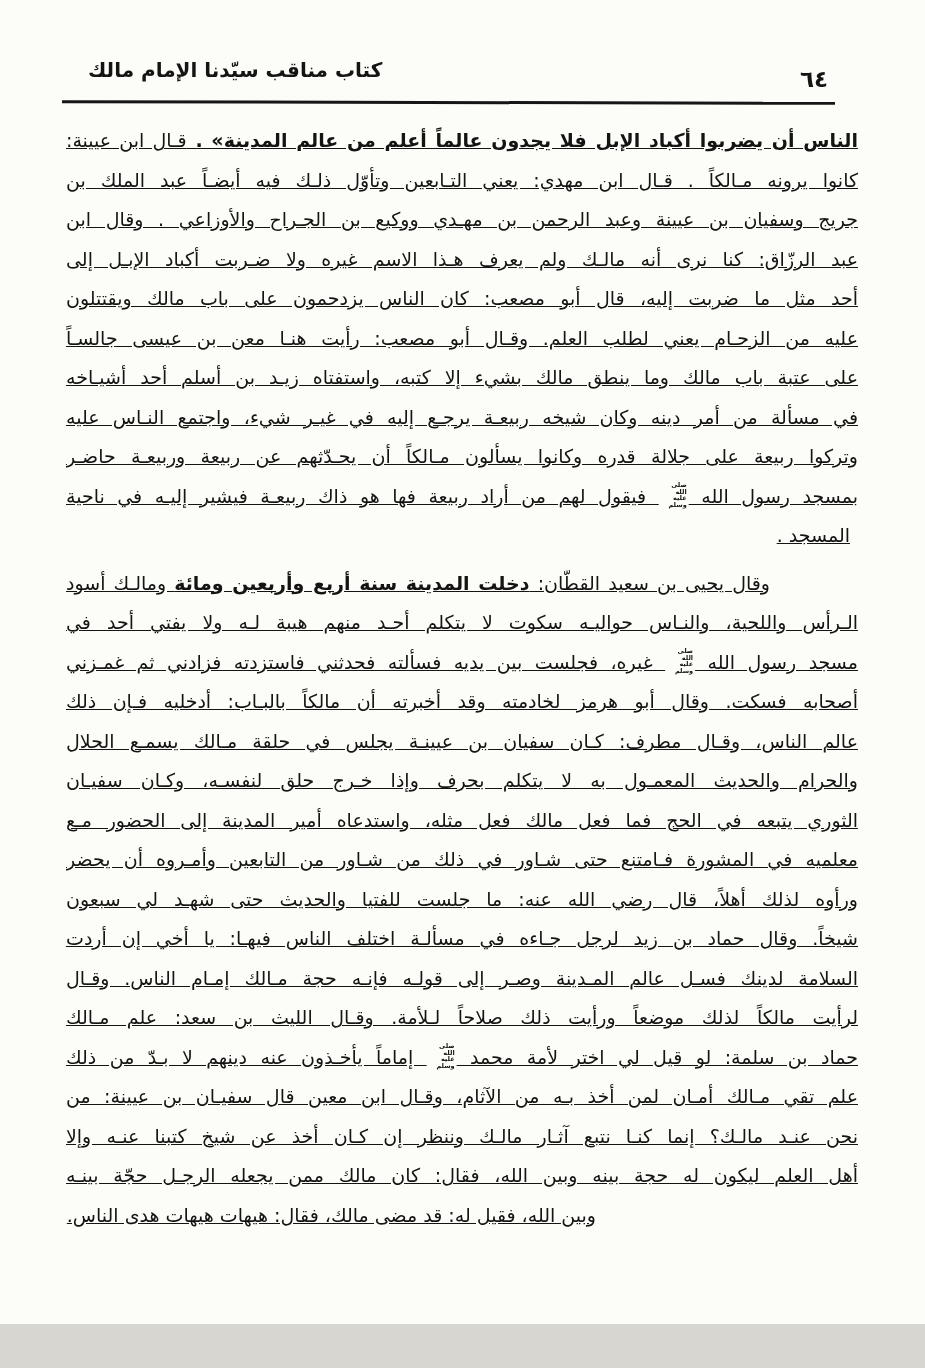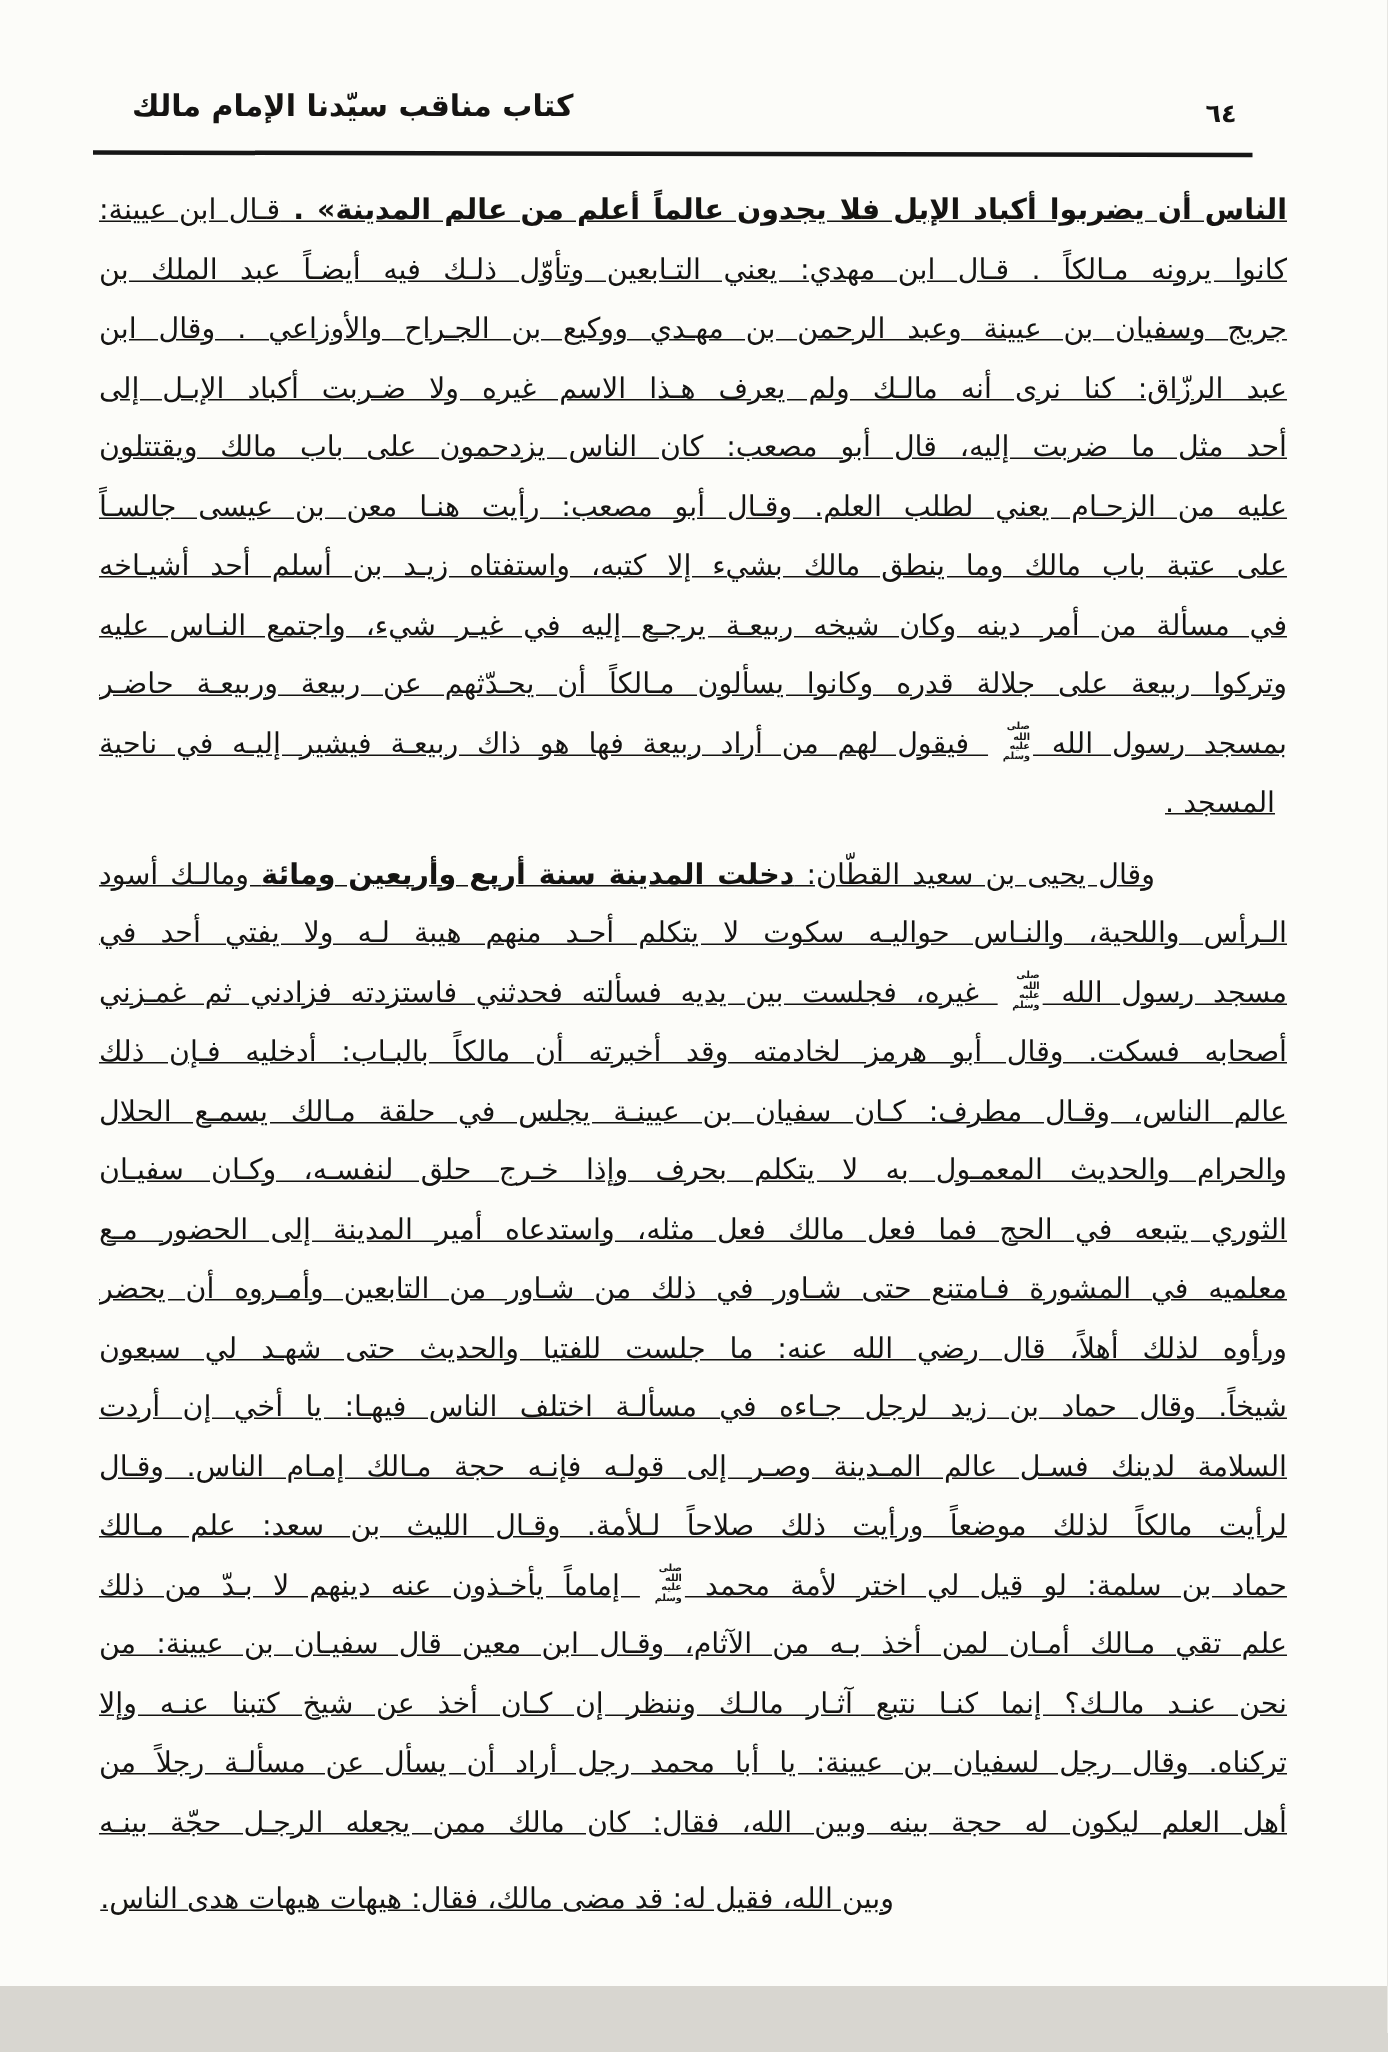--- a/index.html
+++ b/index.html
@@ -7,21 +7,21 @@
     position:relative;width:925px;height:1324px;margin:0 auto;
     background:#fcfcf9;color:#151412;overflow:hidden;
     font-family:"DejaVu Sans",sans-serif;direction:rtl;
   }
   .book-title{
     position:absolute;left:88px;top:58px;margin:0;
     font-size:20px;font-weight:bold;white-space:nowrap;direction:rtl;
   }
   .page-number{
     position:absolute;left:791px;top:66px;width:46px;text-align:center;
-    font-size:17px;font-weight:bold;letter-spacing:2px;
+    font-size:23px;font-weight:bold;letter-spacing:2px;
   }
   .header-rule{
     position:absolute;left:62px;top:101px;width:773px;height:3px;
     background:#161616;transform:rotate(0.12deg);
   }
   .text-block{
     position:absolute;top:121px;right:67px;width:792px;
     font-size:19px;line-height:39.5px;text-align:justify;text-decoration:underline;
   }
   .para{margin:0;}
@@ -70,18 +70,17 @@
         <div class="line"><span>والحرام والحديث المعمـول به لا يتكلم بحرف وإذا خـرج حلق لنفسـه، وكـان سفيـان</span></div>
         <div class="line"><span>الثوري يتبعه في الحج فما فعل مالك فعل مثله، واستدعاه أمير المدينة إلى الحضور مـع</span></div>
         <div class="line"><span>معلميه في المشورة فـامتنع حتى شـاور في ذلك من شـاور من التابعين وأمـروه أن يحضر</span></div>
         <div class="line"><span>ورأوه لذلك أهلاً، قال رضي الله عنه: ما جلست للفتيا والحديث حتى شهـد لي سبعون</span></div>
         <div class="line"><span>شيخاً. وقال حماد بن زيد لرجل جـاءه في مسألـة اختلف الناس فيهـا: يا أخي إن أردت</span></div>
         <div class="line"><span>السلامة لدينك فسـل عالم المـدينة وصـر إلى قولـه فإنـه حجة مـالك إمـام الناس. وقـال</span></div>
         <div class="line"><span>لرأيت مالكاً لذلك موضعاً ورأيت ذلك صلاحاً لـلأمة. وقـال الليث بن سعد: علم مـالك</span></div>
         <div class="line"><span>حماد بن سلمة: لو قيل لي اختر لأمة محمد </span><span class="saw">صلى الله عليه وسلم</span><span> إماماً يأخـذون عنه دينهم لا بـدّ من ذلك</span></div>
         <div class="line"><span>علم تقي مـالك أمـان لمن أخذ بـه من الآثام، وقـال ابن معين قال سفيـان بن عيينة: من</span></div>
         <div class="line"><span>نحن عنـد مالـك؟ إنما كنـا نتبع آثـار مالـك وننظر إن كـان أخذ عن شيخ كتبنا عنـه وإلا</span></div>
-        <div class="line"><span>تركناه. وقال رجل لسفيان بن عيينة: يا أبا محمد رجل أراد أن يسأل عن مسألـة رجلاً من</span></div>
         <div class="line"><span>أهل العلم ليكون له حجة بينه وبين الله، فقال: كان مالك ممن يجعله الرجـل حجّة بينـه</span></div>
-        <div class="line noj" style="margin-right: 262px; margin-top: 12px;"><span>وبين الله، فقيل له: قد مضى مالك، فقال: هيهات هيهات هدى الناس.</span></div>
+        <div class="line noj" style="margin-right: 262px;"><span>وبين الله، فقيل له: قد مضى مالك، فقال: هيهات هيهات هدى الناس.</span></div>
       </div>
     </main>
 </div>
 
 </body></html>

